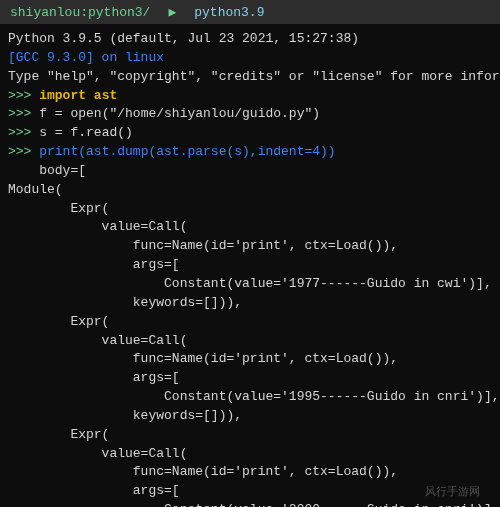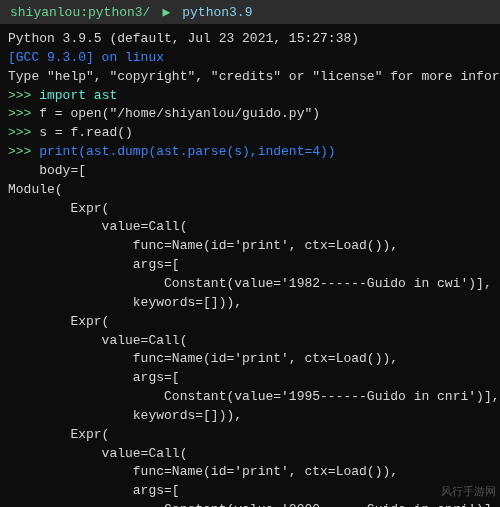--- a/index.html
+++ b/index.html
@@ -27,21 +27,21 @@
       position: relative;
     }
 
     .title-bar {
       background: #2d2d2d;
       color: #cccccc;
       padding: 4px 10px;
       font-size: 13px;
       display: flex;
       align-items: center;
-      gap: 12px;
+      gap: 18px;
     }
 
     .title-prompt {
       color: #68d391;
     }
 
     .title-arrow {
       color: #68d391;
     }
 
@@ -56,50 +56,50 @@
     }
 
     .line {
       white-space: pre;
       display: block;
     }
 
     .watermark {
       position: absolute;
       bottom: 8px;
-      right: 4px;
+      right: 20px;
       color: rgba(150, 150, 150, 0.5);
       font-size: 11px;
       font-family: sans-serif;
     }
   </style>
 </head>
 <body>
 
 <div class="terminal">
   <div class="title-bar">
     <span class="title-prompt">shiyanlou:python3/</span>
     <span class="title-arrow">▶</span>
     <span class="title-cmd">python3.9</span>
   </div>
   <div class="terminal-content" id="terminal-content">
   <span class="line" style="color: rgb(212, 212, 212);">Python 3.9.5 (default, Jul 23 2021, 15:27:38)</span>
       <span class="line" style="color: #3b82f6;">[GCC 9.3.0] on linux</span>
       <span class="line" style="color: rgb(212, 212, 212);">Type "help", "copyright", "credits" or "license" for more information.</span>
-      <span class="line"><span style="color: rgb(104, 211, 145);">&gt;&gt;&gt; </span><span style="color: #5eead4;">import ast</span></span>
+      <span class="line"><span style="color: rgb(104, 211, 145);">&gt;&gt;&gt; </span><span style="color: #eab308; font-weight: bold;">import ast</span></span>
       <span class="line"><span style="color: rgb(104, 211, 145);">&gt;&gt;&gt; </span><span style="color: rgb(212, 212, 212);">f = open("/home/shiyanlou/guido.py")</span></span>
       <span class="line"><span style="color: rgb(104, 211, 145);">&gt;&gt;&gt; </span><span style="color: rgb(212, 212, 212);">s = f.read()</span></span>
       <span class="line"><span style="color: rgb(104, 211, 145);">&gt;&gt;&gt; </span><span style="color: #3b82f6;">print(ast.dump(ast.parse(s),indent=4))</span></span>
       <span class="line" style="color: rgb(212, 212, 212);">    body=[</span>
       <span class="line" style="color: rgb(212, 212, 212);">Module(</span>
       <span class="line" style="color: rgb(212, 212, 212);">        Expr(</span>
       <span class="line" style="color: rgb(212, 212, 212);">            value=Call(</span>
       <span class="line" style="color: rgb(212, 212, 212);">                func=Name(id='print', ctx=Load()),</span>
       <span class="line" style="color: rgb(212, 212, 212);">                args=[</span>
-      <span class="line" style="color: rgb(212, 212, 212);">                    Constant(value='1982------Guido in cwi')],</span>
+      <span class="line" style="color: rgb(212, 212, 212);">                    Constant(value='1977------Guido in cwi')],</span>
       <span class="line" style="color: rgb(212, 212, 212);">                keywords=[])),</span>
       <span class="line" style="color: rgb(212, 212, 212);">        Expr(</span>
       <span class="line" style="color: rgb(212, 212, 212);">            value=Call(</span>
       <span class="line" style="color: rgb(212, 212, 212);">                func=Name(id='print', ctx=Load()),</span>
       <span class="line" style="color: rgb(212, 212, 212);">                args=[</span>
       <span class="line" style="color: rgb(212, 212, 212);">                    Constant(value='1995------Guido in cnri')],</span>
       <span class="line" style="color: rgb(212, 212, 212);">                keywords=[])),</span>
       <span class="line" style="color: rgb(212, 212, 212);">        Expr(</span>
       <span class="line" style="color: rgb(212, 212, 212);">            value=Call(</span>
       <span class="line" style="color: rgb(212, 212, 212);">                func=Name(id='print', ctx=Load()),</span>

